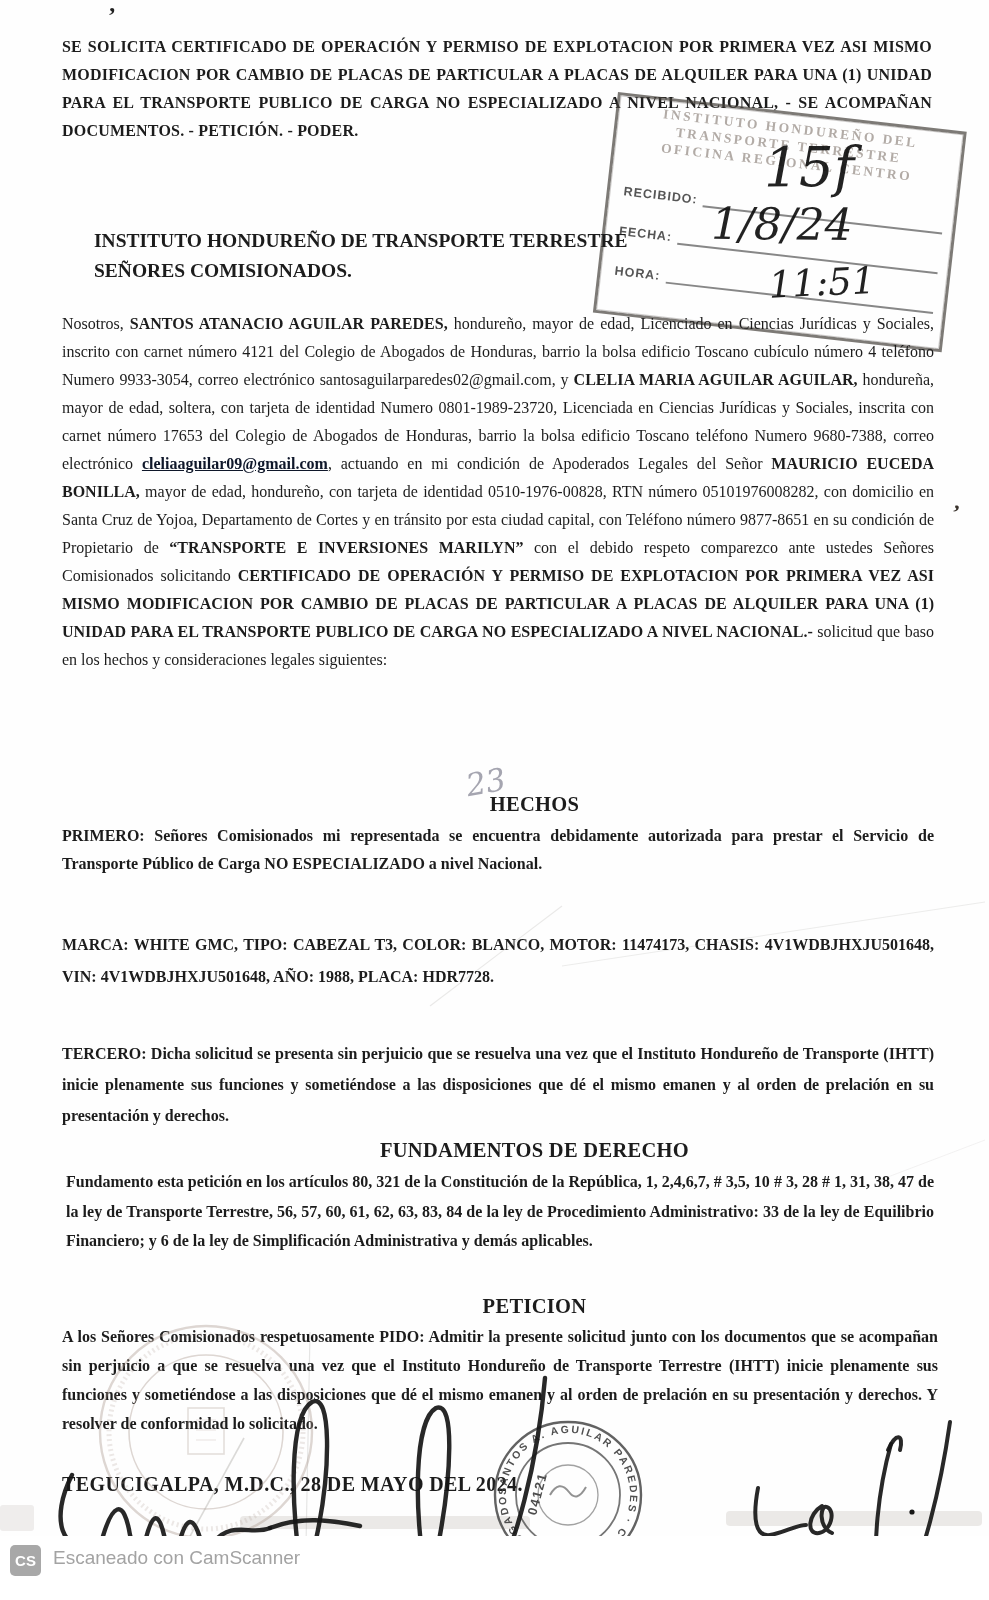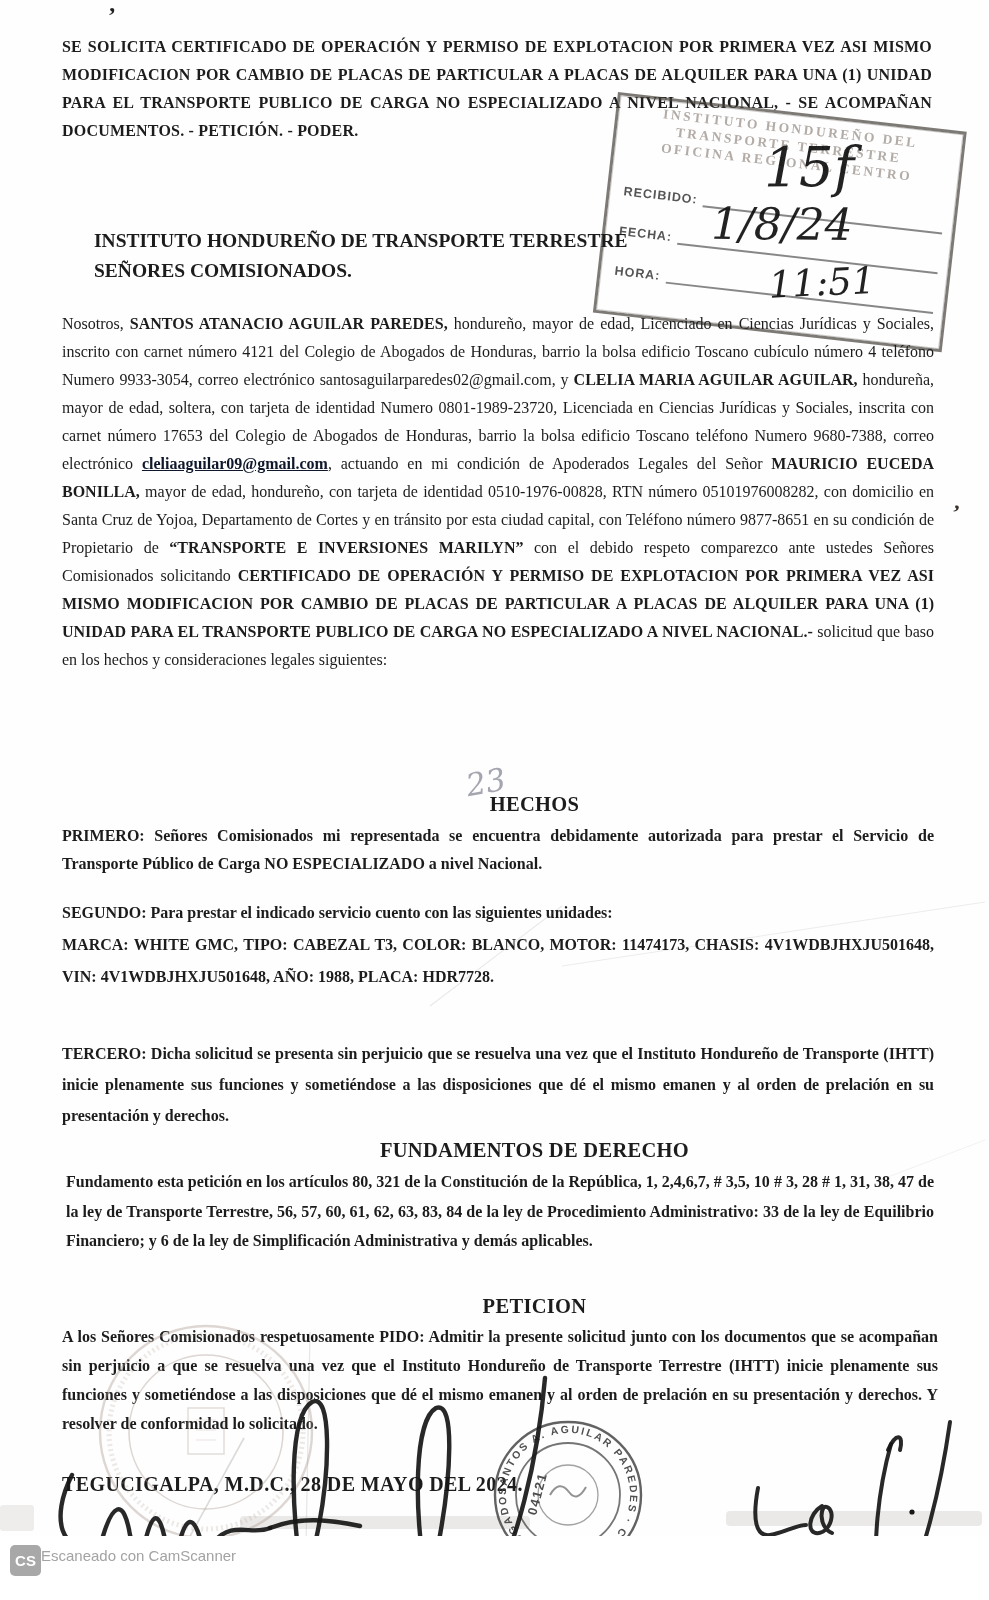--- a/index.html
+++ b/index.html
@@ -64,22 +64,22 @@
   .overlay{left:0;top:0;pointer-events:none;}
 
   
   .footer{left:0;top:1536px;width:989px;height:64px;background:#fff;}
   .cs-icon{
     position:absolute;left:10px;top:9px;width:31px;height:31px;background:#a8a8a8;
     border-radius:5px;color:#fff;font-family:"Liberation Sans",sans-serif;
     font-weight:bold;font-size:15px;display:flex;align-items:center;justify-content:center;
   }
   .footer-label{
-    position:absolute;left:41px;top:11px;color:#a3a3a3;
-    font-family:"Liberation Sans",sans-serif;font-size:15px;
+    position:absolute;left:53px;top:11px;color:#a3a3a3;
+    font-family:"Liberation Sans",sans-serif;font-size:19px;
   }
 
   .artifact-top{left:108px;top:2px;font-size:24px;font-weight:bold;color:#222;}
   .artifact-right{left:952px;top:500px;font-size:22px;font-weight:bold;color:#3a332d;transform:rotate(12deg);}
 </style>
 </head>
 <body>
 
 <div class="page">
 
@@ -112,21 +112,21 @@
     <div>INSTITUTO HONDUREÑO DE TRANSPORTE TERRESTRE</div>
     <div>SEÑORES COMISIONADOS.</div>
   </div>
 
   <div class="abs para intro-para"><span class="run-n">Nosotros, </span><span class="run-b">SANTOS ATANACIO AGUILAR PAREDES,</span><span class="run-n"> hondureño, mayor de edad, Licenciado en Ciencias Jurídicas y Sociales, inscrito con carnet número 4121 del Colegio de Abogados de Honduras, barrio la bolsa edificio Toscano cubículo número 4 teléfono Numero 9933-3054, correo electrónico santosaguilarparedes02@gmail.com, y </span><span class="run-b">CLELIA MARIA AGUILAR AGUILAR,</span><span class="run-n"> hondureña, mayor de edad, soltera, con tarjeta de identidad Numero 0801-1989-23720, Licenciada en Ciencias Jurídicas y Sociales, inscrita con carnet número 17653 del Colegio de Abogados de Honduras, barrio la bolsa edificio Toscano teléfono Numero 9680-7388, correo electrónico </span><span class="run-l">cleliaaguilar09@gmail.com</span><span class="run-n">, actuando en mi condición de Apoderados Legales del Señor </span><span class="run-b">MAURICIO EUCEDA BONILLA,</span><span class="run-n"> mayor de edad, hondureño, con tarjeta de identidad 0510-1976-00828, RTN número 05101976008282, con domicilio en Santa Cruz de Yojoa, Departamento de Cortes y en tránsito por esta ciudad capital, con Teléfono número 9877-8651 en su condición de Propietario de </span><span class="run-b">“TRANSPORTE E INVERSIONES MARILYN”</span><span class="run-n"> con el debido respeto comparezco ante ustedes Señores Comisionados solicitando </span><span class="run-b">CERTIFICADO DE OPERACIÓN Y PERMISO DE EXPLOTACION POR PRIMERA VEZ ASI MISMO MODIFICACION POR CAMBIO DE PLACAS DE PARTICULAR A PLACAS DE ALQUILER PARA UNA (1) UNIDAD PARA EL TRANSPORTE PUBLICO DE CARGA NO ESPECIALIZADO A NIVEL NACIONAL.-</span><span class="run-n"> solicitud que baso en los hechos y consideraciones legales siguientes:</span></div>
 
   <div class="abs pencil-note">23</div>
 
   <div class="abs centered title hechos-title">HECHOS</div>
   <div class="abs para bold primero-para">PRIMERO: Señores Comisionados mi representada se encuentra debidamente autorizada para prestar el Servicio de Transporte Público de Carga NO ESPECIALIZADO a nivel Nacional.</div>
-  <div class="abs para segundo-para"><span class="run-b">SEGUNDO: Para prestar el indicado servicio cuento con las siguientes unidades:</span><br><span class="run-b">MARCA: WHITE GMC, TIPO: CABEZAL T3, COLOR: BLANCO, MOTOR: 11474173, CHASIS: 4V1WDBJHXJU501648, VIN: 4V1WDBJHXJU501648, AÑO: 1988, PLACA: HDR7728.</span></div>
+  <div class="abs para segundo-para"><br><span class="run-b">MARCA: WHITE GMC, TIPO: CABEZAL T3, COLOR: BLANCO, MOTOR: 11474173, CHASIS: 4V1WDBJHXJU501648, VIN: 4V1WDBJHXJU501648, AÑO: 1988, PLACA: HDR7728.</span></div>
   <div class="abs para bold tercero-para">TERCERO: Dicha solicitud se presenta sin perjuicio que se resuelva una vez que el Instituto Hondureño de Transporte (IHTT) inicie plenamente sus funciones y sometiéndose a las disposiciones que dé el mismo emanen y al orden de prelación en su presentación y derechos.</div>
 
   <div class="abs centered title fund-title">FUNDAMENTOS DE DERECHO</div>
   <div class="abs para bold fund-para">Fundamento esta petición en los artículos 80, 321 de la Constitución de la República, 1, 2,4,6,7, # 3,5, 10 # 3, 28 # 1, 31, 38, 47 de la ley de Transporte Terrestre, 56, 57, 60, 61, 62, 63, 83, 84 de la ley de Procedimiento Administrativo: 33 de la ley de Equilibrio Financiero; y 6 de la ley de Simplificación Administrativa y demás aplicables.</div>
 
   <div class="abs centered title pet-title">PETICION</div>
   <div class="abs para bold pet-para">A los Señores Comisionados respetuosamente PIDO: Admitir la presente solicitud junto con los documentos que se acompañan sin perjuicio a que se resuelva una vez que el Instituto Hondureño de Transporte Terrestre (IHTT) inicie plenamente sus funciones y sometiéndose a las disposiciones que dé el mismo emanen y al orden de prelación en su presentación y derechos. Y resolver de conformidad lo solicitado.</div>
 
   <div class="abs date-line">TEGUCIGALPA, M.D.C., 28 DE MAYO DEL 2024.</div>
 

